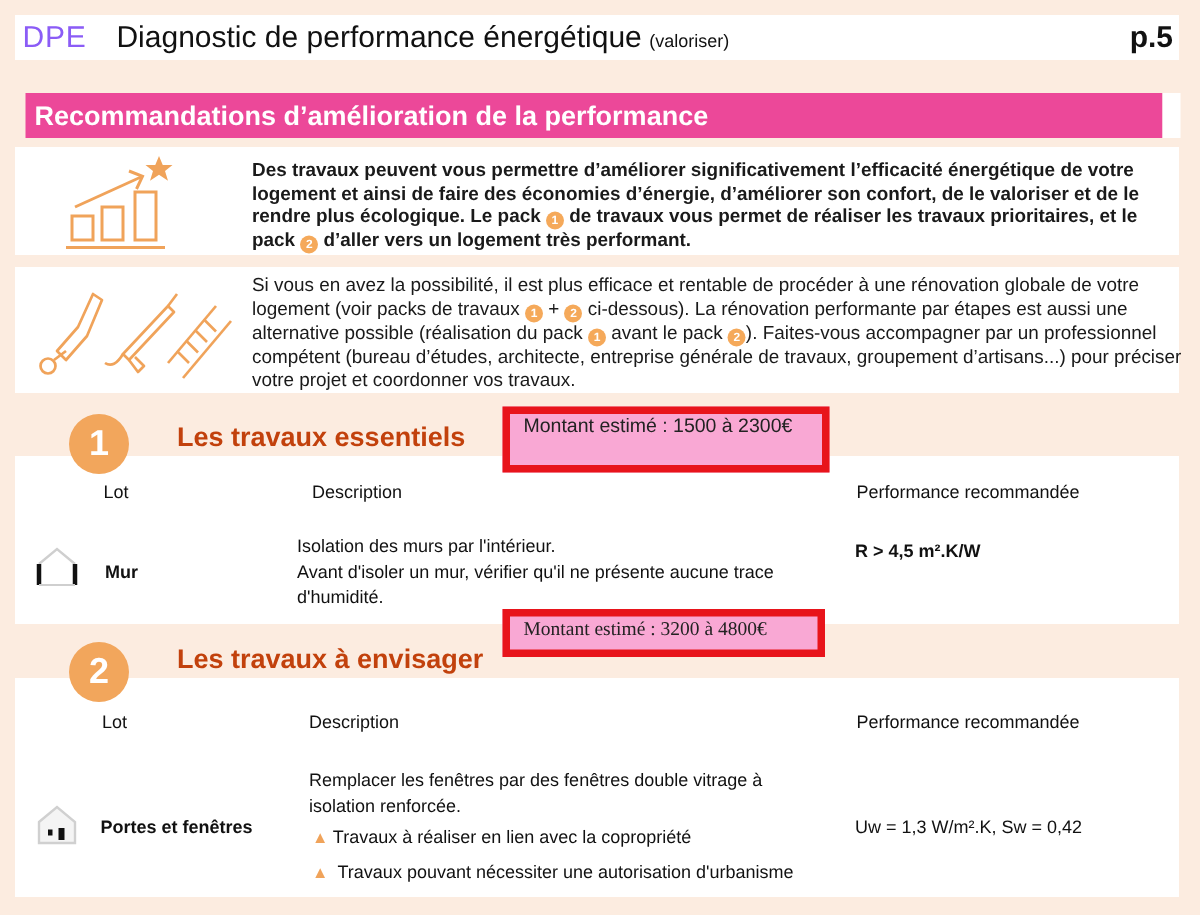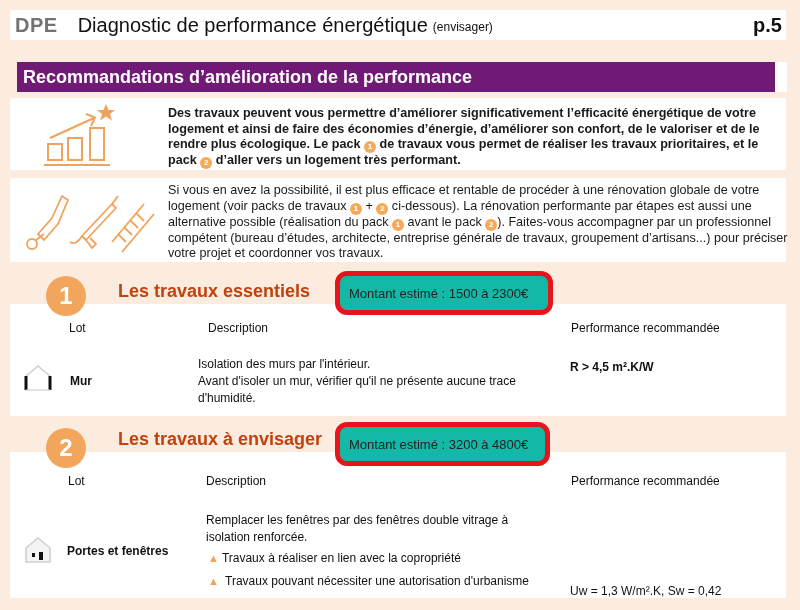--- a/index.html
+++ b/index.html
@@ -11,27 +11,27 @@
       position: relative;
     }
     .abs { position: absolute; }
 
     
     .header {
       left: 10px; top: 10px; width: 776px; height: 30px;
       background: #ffffff;
       display: flex; align-items: center;
     }
-    .dpe { font-weight: bold; color: #737373; font-size: 20px; margin-left: 5px; letter-spacing: 0.5px; }
+    .dpe { font-weight: normal; color: #8b5cf6; font-size: 20px; margin-left: 5px; letter-spacing: 0.5px; }
     .doc-title { font-size: 20px; margin-left: 20px; color: #111; }
     .doc-sub { font-size: 12px; margin-left: 5px; color: #111; position: relative; top: 2px; }
     .page-num { font-weight: bold; font-size: 20px; margin-left: auto; margin-right: 4px; color: #111; }
     .banner {
       left: 17px; top: 62px; width: 758px; height: 30px;
-      background: #701a75;
+      background: #ec4899;
       color: #ffffff; font-weight: bold; font-size: 18px;
       display: flex; align-items: center; padding-left: 6px;
     }
     .banner-end { left: 775px; top: 62px; width: 12px; height: 30px; background: #ffffff; }
 
     
     .infobox {
       background: #ffffff;
       left: 10px; width: 776px; padding-left: 32px;
     }
@@ -51,38 +51,38 @@
 
     
     .pack-circle {
       width: 40px; height: 40px; border-radius: 50%;
       background: #f2a65c; color: #fff; font-size: 24px; font-weight: bold;
       display: flex; align-items: center; justify-content: center;
       z-index: 3;
     }
     .pack-title { font-size: 18px; font-weight: bold; color: #c2410c; }
     .amount-box {
-      border: 5px solid #e8141b; border-radius: 12px;
-      background: #14b8a6;
+      border: 5px solid #e8141b; border-radius: 0;
+      background: #f9a8d4;
       font-size: 13px; color: #222;
-      display: flex; align-items: center; padding-left: 9px;
+      display: flex; align-items: flex-start; padding-left: 9px;
       z-index: 3;
     }
     .table-card { background: #ffffff; left: 10px; width: 776px; }
     .th { font-weight: normal; font-size: 12px; color: #111; }
     .td { font-size: 12px; color: #111; line-height: 17px; }
     .warn { color: #f0a35a; font-size: 11px; margin-right: 3px; }
   </style>
 </head>
 <body>
 
 <div class="abs header">
   <span class="dpe">DPE</span>
   <span class="doc-title">Diagnostic de performance énergétique</span>
-  <span class="doc-sub">(envisager)</span>
+  <span class="doc-sub">(valoriser)</span>
   <span class="page-num">p.5</span>
 </div>
 
 <div class="abs banner">
   <span>Recommandations d’amélioration de la performance</span>
 </div>
 <div class="abs banner-end"></div>
 
 <div class="abs infobox info1">
   <svg class="abs" style="left:30px;top:4px;" width="90" height="64" viewBox="0 0 90 64">
@@ -147,21 +147,21 @@
   <div class="abs td" style="left:188px;top:52px;width:350px;">
     <div>Isolation des murs par l'intérieur.</div>
     <div>Avant d'isoler un mur, vérifier qu'il ne présente aucune trace</div>
     <div>d'humidité.</div>
   </div>
   <div class="abs td" style="left:560px;top:55px;font-weight:bold;">R &gt; 4,5 m².K/W</div>
 </div>
 
 <div class="abs pack-circle" style="left:46px;top:428px;">2</div>
 <div class="abs pack-title" style="left:118px;top:429px;">Les travaux à envisager</div>
-<div class="abs amount-box" style="left:335px;top:422px;width:215px;height:44px;">
+<div class="abs amount-box" style="left:335px;top:406px;width:215px;height:32px;font-family:Liberation Serif, serif;">
   <span>Montant estimé : 3200 à 4800€</span>
 </div>
 <div class="abs table-card" style="top:452px;height:146px;">
   <div class="abs th" style="left:58px;top:22px;">Lot</div>
   <div class="abs th" style="left:196px;top:22px;">Description</div>
   <div class="abs th" style="left:561px;top:22px;">Performance recommandée</div>
 
   <svg class="abs" style="left:14px;top:84px;" width="28" height="28" viewBox="0 0 28 28">
     <polygon points="2,12 14,2 26,12 26,26 2,26" fill="#f4f4f4" stroke="#d0d0d0" stroke-width="1.6"></polygon>
     <rect x="8" y="17" width="3" height="4" fill="#111"></rect>
@@ -171,14 +171,14 @@
   <div class="abs td" style="left:196px;top:60px;width:350px;">
     <div>Remplacer les fenêtres par des fenêtres double vitrage à</div>
     <div>isolation renforcée.</div>
   </div>
   <div class="abs td" style="left:198px;top:98px;">
     <span class="warn">▲</span><span>Travaux à réaliser en lien avec la copropriété</span>
   </div>
   <div class="abs td" style="left:198px;top:121px;">
     <span class="warn">▲</span> <span>Travaux pouvant nécessiter une autorisation d'urbanisme</span>
   </div>
-  <div class="abs td" style="left:560px;top:91px;margin-top:40px;">Uw = 1,3 W/m².K, Sw = 0,42</div>
+  <div class="abs td" style="left:560px;top:91px;">Uw = 1,3 W/m².K, Sw = 0,42</div>
 </div>
 
 </body></html>

